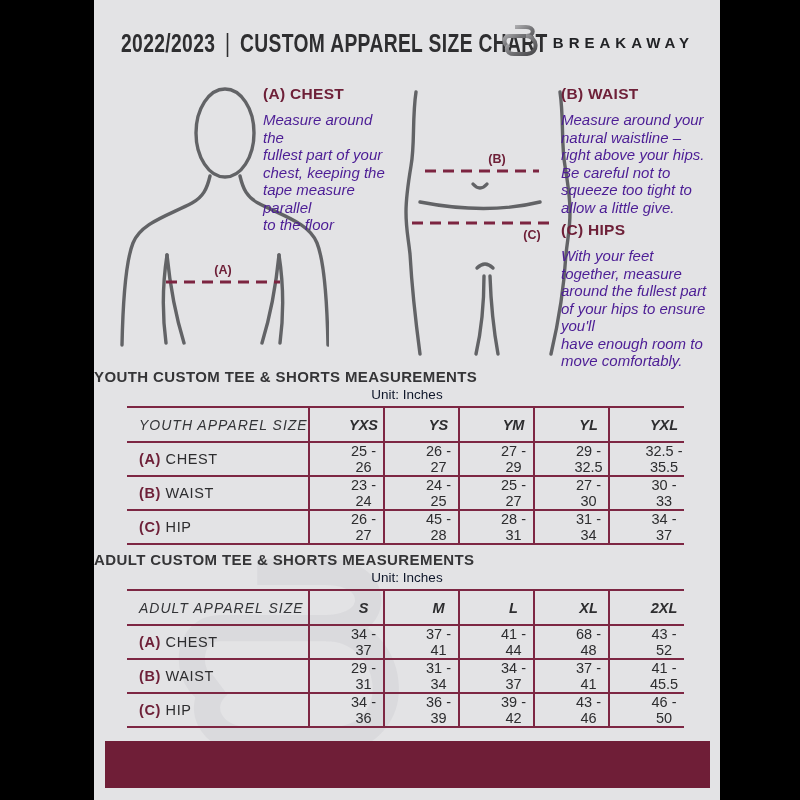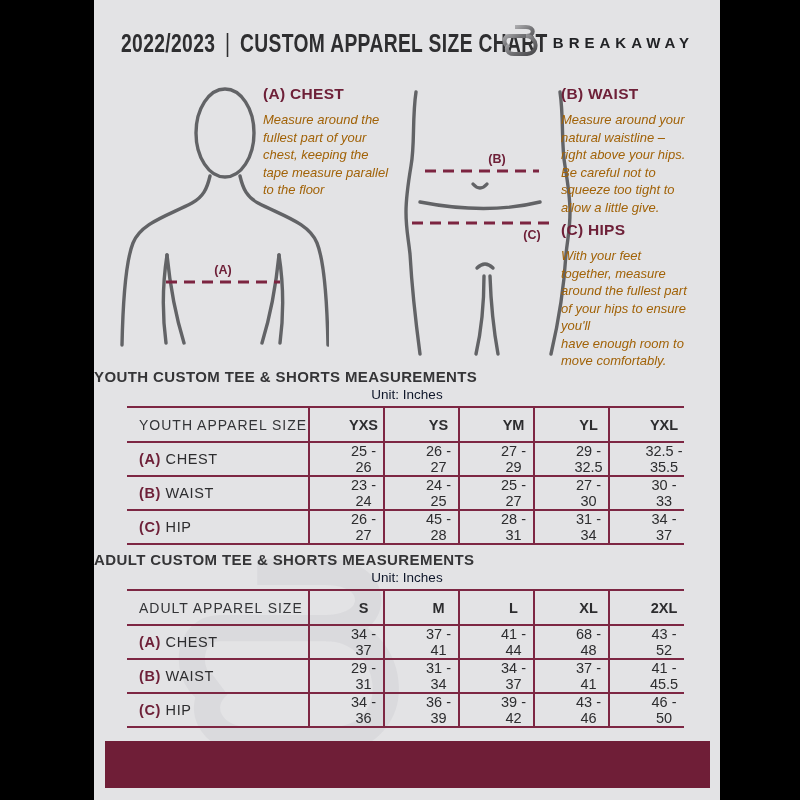--- a/index.html
+++ b/index.html
@@ -27,21 +27,21 @@
   
   .fig{position:absolute;z-index:1;}
   .fig-upper{left:25px;top:83px;}
   .fig-lower{left:306px;top:84px;}
   .m-block{position:absolute;z-index:2;}
   .m-block-a{left:169px;top:85px;width:132px;}
   .m-block-b{left:467px;top:85px;width:146px;}
   .m-block-c{left:467px;top:221px;width:156px;}
   .m-head{font-size:15.5px;font-weight:bold;color:#6e2038;letter-spacing:.3px;}
   .m-body{
-    margin-top:8px;font-size:13px;font-style:italic;color:#a16207;
+    margin-top:8px;font-size:15px;font-style:italic;color:#4c1d95;
     line-height:17.5px;white-space:pre-line;
   }
   
   .sec-title{
     position:absolute;left:0;width:100%;z-index:2;
     font-size:15px;font-weight:bold;color:#353537;letter-spacing:.4px;
   }
   .sec-unit{
     position:absolute;left:0;width:100%;text-align:center;z-index:2;
     font-size:13.5px;color:#0f172a;
@@ -54,21 +54,21 @@
     border-collapse:collapse;table-layout:fixed;background:transparent;
   }
   .youth-table{top:406px;}
   .adult-table{top:589px;}
   table.size thead tr{height:35px;}
   table.size tbody tr{height:29px;}
   table.size th,table.size td{border-top:2px solid #7d2743;padding:0;}
   table.size tbody tr:last-child th,
   table.size tbody tr:last-child td{border-bottom:2px solid #7d2743;}
   table.size th:not(.label-col),table.size td:not(.label-col){border-left:2px solid #7d2743;padding-left:34px;}
-  table.size th{font-size:14.5px;font-weight:bold;color:#2d2d2f;text-align:center;}
+  table.size th{font-size:14.5px;font-weight:bold;color:#2d2d2f;text-align:center;font-style:italic;}
   table.size th.label-col{
     font-weight:normal;text-align:left;padding-left:12px;
     font-size:14px;letter-spacing:1px;color:#333437;
   }
   table.size td{text-align:center;font-size:14.5px;color:#2d2d2f;}
   table.size td.label-col{text-align:left;padding-left:12px;letter-spacing:.6px;}
   .pfx{color:#6e2038;font-weight:bold;}
   
   .watermark{position:absolute;left:82px;top:528px;z-index:0;opacity:.5;}
   .footer-bar{

